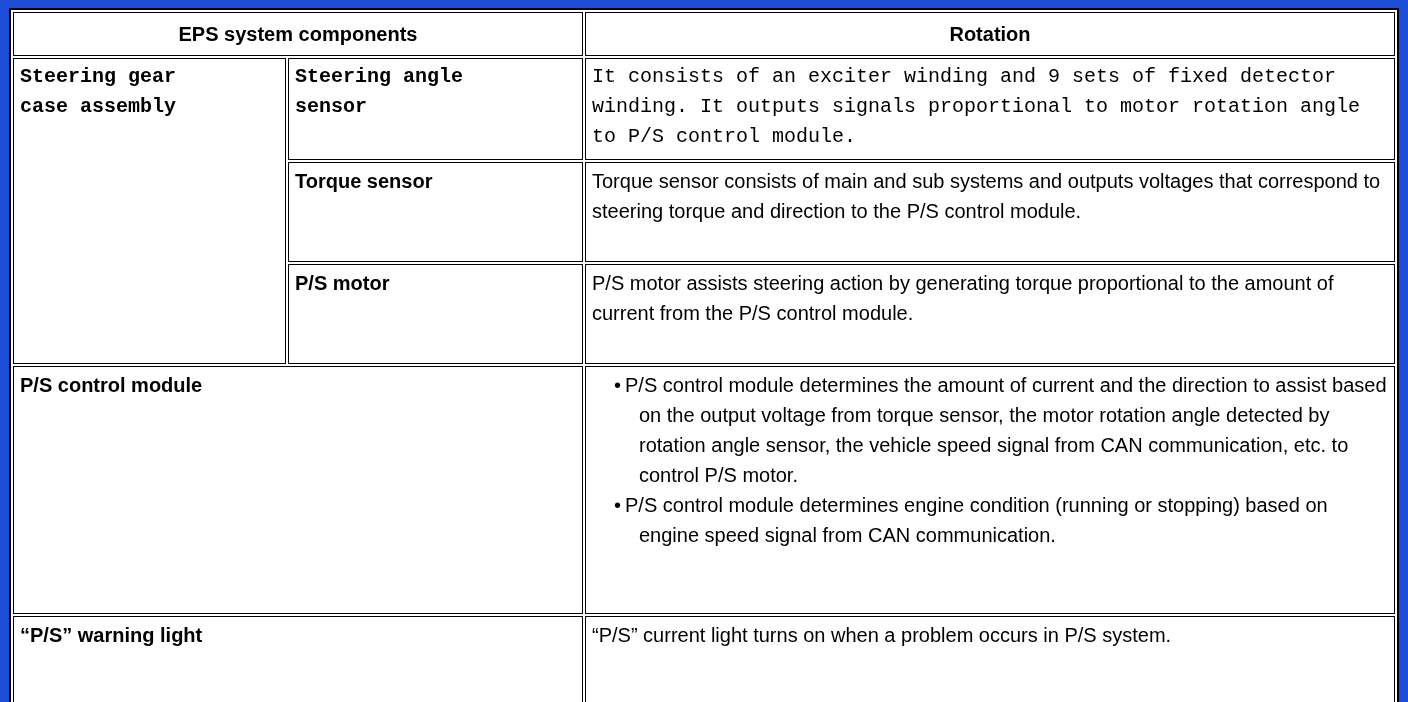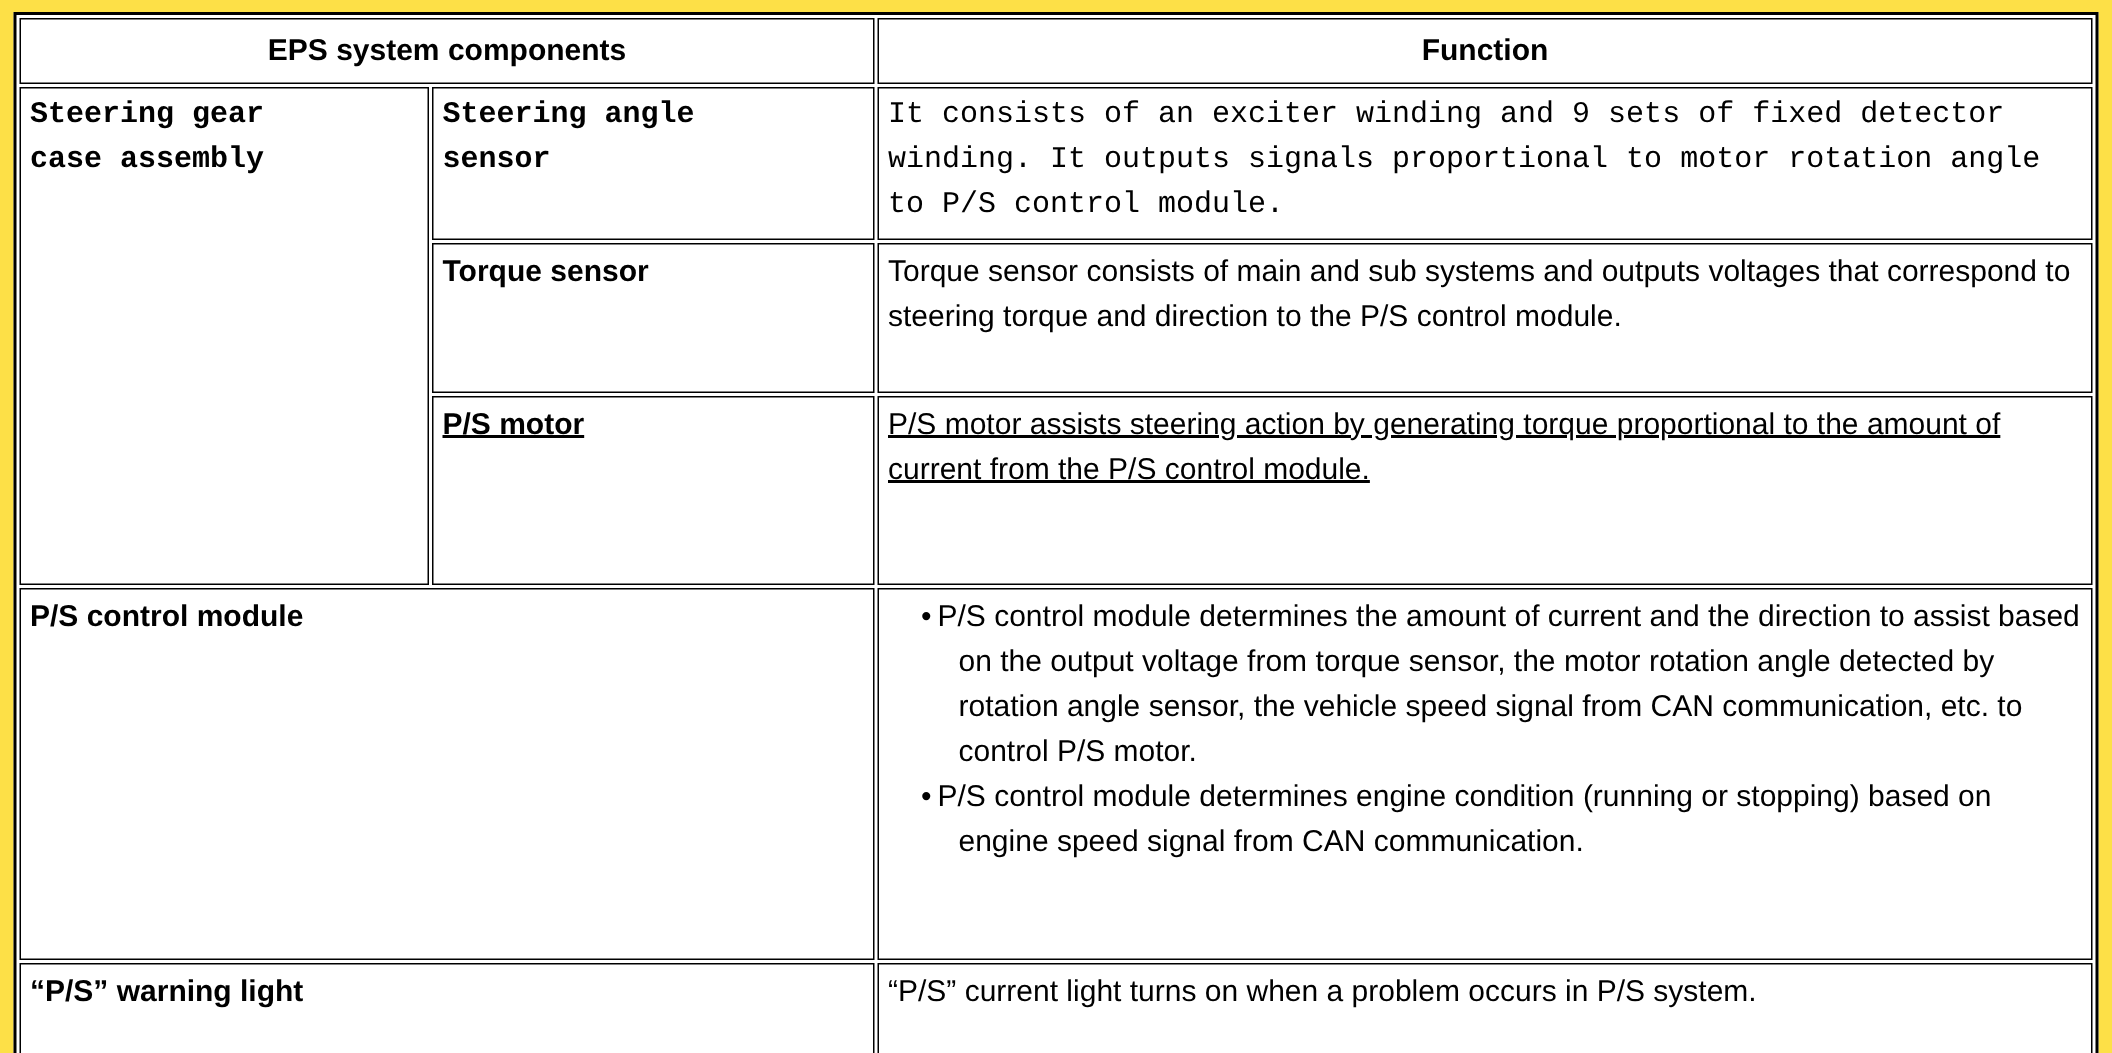--- a/index.html
+++ b/index.html
@@ -5,21 +5,21 @@
   html, body {
     margin: 0;
     padding: 0;
     background: #ffffff;
     font-family: "Liberation Sans", "DejaVu Sans", sans-serif;
     color: #000000;
   }
   .page {
     width: 1408px;
     height: 702px;
-    background: #fde047;
+    background: #1d4ed8;
     box-sizing: border-box;
     padding: 8px 0 0 9px;
   }
   table.eps {
     border-collapse: separate;
     border-spacing: 2px;
     border: 2px solid #000000;
     table-layout: fixed;
     width: 1390px;
     background: #ffffff;
@@ -43,21 +43,21 @@
   td.label {
     font-weight: bold;
   }
   .narrow-label {
     display: block;
     max-width: 172px;
   }
   tr.r-head   { height: 44px; }
   tr.r-one    { height: 102px; font-family: Liberation Mono, monospace; }
   tr.r-two    { height: 100px; }
-  tr.r-three  { height: 126px; text-decoration: underline; }
+  tr.r-three  { height: 100px; }
   tr.r-four   { height: 248px; }
   tr.r-five   { height: 95px; }
   ul.bullets {
     margin: 0;
     padding: 0;
     list-style: none;
   }
   ul.bullets li {
     position: relative;
     padding-left: 47px;
@@ -77,21 +77,21 @@
 <div class="page">
   <table class="eps">
     <colgroup>
       <col style="width:273px">
       <col style="width:295px">
       <col>
     </colgroup>
     <tbody>
       <tr class="r-head">
         <th colspan="2">EPS system components</th>
-        <th>Function</th>
+        <th>Rotation</th>
       </tr>
 
       <tr class="r-one">
         <td class="label" rowspan="3">
             <span class="narrow-label">Steering gear case assembly</span>
           </td>
         <td class="label">
             <span class="narrow-label">Steering angle sensor</span>
           </td>
         <td>It consists of an exciter winding and 9 sets of fixed detector winding. It outputs signals proportional to motor rotation angle to P/S control module.</td>

